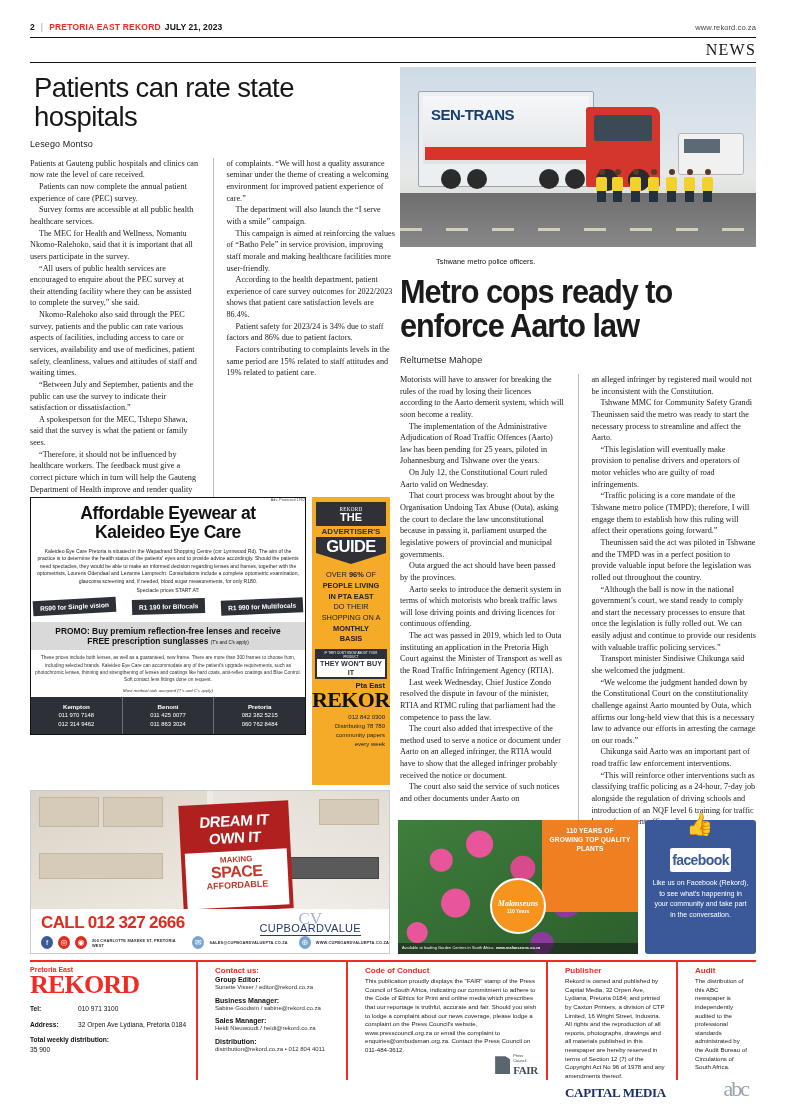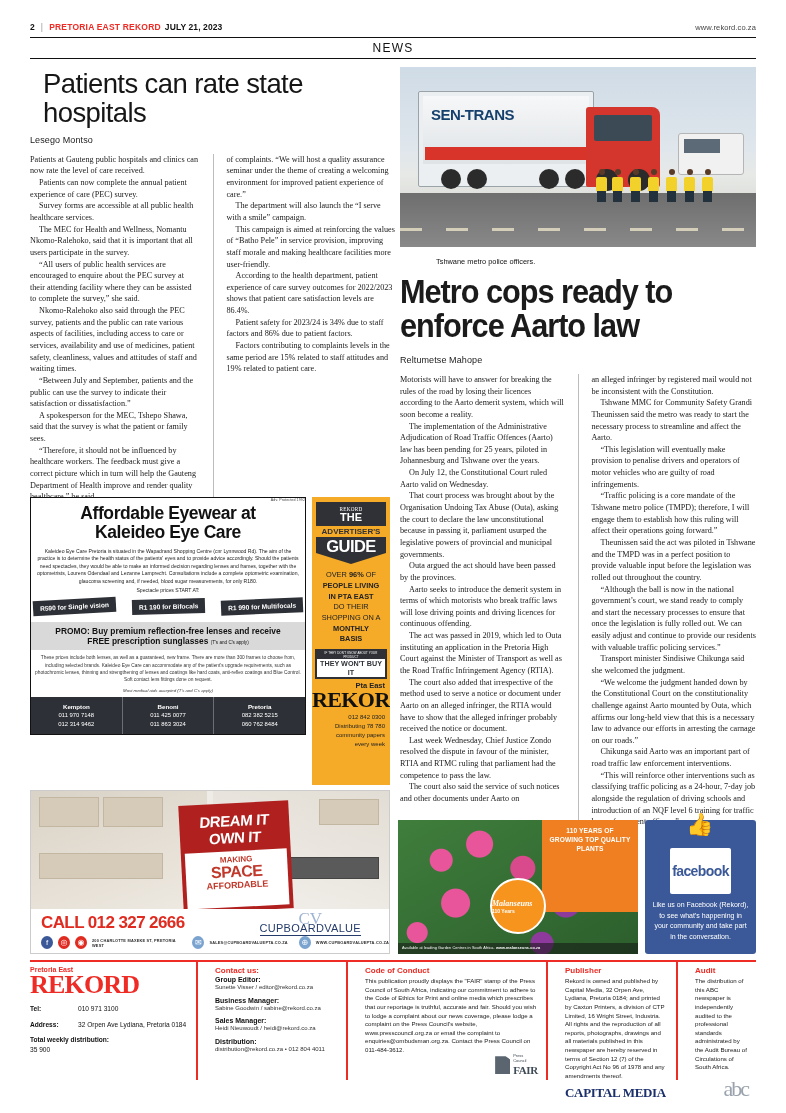--- a/index.html
+++ b/index.html
@@ -15,29 +15,29 @@
 
   
   .masthead { display:flex; align-items:baseline; font-family:"Liberation Sans", sans-serif; font-size:8.5px; letter-spacing:.1px; }
   .mh-pageno { font-weight:bold; color:#111; }
   .mh-sep { margin:0 6px; color:#999; }
   .mh-paper { font-weight:bold; color:#ee2b24; letter-spacing:.2px; }
   .mh-date { font-weight:bold; color:#111; margin-left:4px; }
   .mh-url { margin-left:auto; color:#444; font-size:7.5px; }
 
   .rule-top { border-top:1px solid #111; margin-top:5px; }
-  .section-band { text-align:center; font-family:Liberation Sans, sans-serif; font-size:12px; letter-spacing:1.2px; color:#111; padding:3px 0 3px; border-bottom:1px solid #111; }
+  .section-band { text-align:right; font-family:Liberation Serif, serif; font-size:16px; letter-spacing:1.2px; color:#111; padding:3px 0 3px; border-bottom:1px solid #111; }
 
   
   .content { position:relative; }
 
   .headline-1 {
     font-family:"Liberation Sans", sans-serif;
     font-size:27.5px; font-weight:400; letter-spacing:-.6px;
-    line-height:1.05; color:#161616; margin:11px 13px 7px;
+    line-height:1.05; color:#161616; margin:11px 4px 7px;
   }
   .byline { font-family:"Liberation Sans", sans-serif; font-size:9px; color:#222; margin-bottom:9px; letter-spacing:.1px;}
 
   .cols2 { display:flex; gap:13px; }
   .col { width:177px; }
   .bodytxt { font-family:"Liberation Serif", serif; font-size:8.2px; line-height:1.42; text-align:left; color:#1a1a1a; }
   .bodytxt p { text-indent:9px; margin:0; }
   .bodytxt p.noind { text-indent:0; }
 
   .vline { width:1px; background:#bdbdbd; }
@@ -140,29 +140,29 @@
       radial-gradient(circle at 52% 36%, #d94a8c 0 12px, transparent 13px),
       radial-gradient(circle at 24% 62%, #e8559a 0 14px, transparent 15px),
       radial-gradient(circle at 46% 74%, #d94a8c 0 11px, transparent 12px),
       radial-gradient(circle at 8% 84%, #e8559a 0 10px, transparent 11px),
       radial-gradient(circle at 66% 12%, #7b2c8a 0 12px, transparent 13px),
       radial-gradient(circle at 70% 62%, #8e3a9d 0 14px, transparent 15px),
       radial-gradient(circle at 60% 92%, #8e3a9d 0 11px, transparent 12px),
       linear-gradient(150deg,#3f7e3c,#2c5e2c); }
   .flo-orange { position:absolute; right:0; top:0; width:96px; height:92px; background:#f07f22; }
   .flo-orange .t1 { font-family:"Liberation Sans",sans-serif; font-weight:bold; font-size:6.6px; color:#fff; text-align:center; margin-top:7px; line-height:1.35; letter-spacing:.1px;}
-  .flo-badge { position:absolute; left:50%; transform:translateX(-50%); bottom:20px; width:56px; height:56px; border-radius:50%; background:#f7941d; border:2px solid #fff; display:flex; flex-direction:column; align-items:flex-start; justify-content:center;}
+  .flo-badge { position:absolute; left:50%; transform:translateX(-50%); bottom:20px; width:56px; height:56px; border-radius:50%; background:#f7941d; border:2px solid #fff; display:flex; flex-direction:column; align-items:center; justify-content:center;}
   .flo-badge .nm { font-family:"Liberation Serif",serif; font-style:italic; font-weight:bold; font-size:8px; color:#fff;}
   .flo-badge .yr { font-family:"Liberation Sans",sans-serif; font-size:5px; color:#fff; font-weight:bold;}
   .flo-foot { position:absolute; left:0; right:0; bottom:0; height:11px; background:rgba(20,20,20,.55); color:#fff; font-family:"Liberation Sans",sans-serif; font-size:3.8px; padding:3px 4px; letter-spacing:.1px;}
   .flo-foot b { font-weight:bold; }
 
   
   .ad-fb { position:absolute; left:645px; top:820px; width:111px; height:134px; background:#3b5998; border-radius:3px; color:#fff; text-align:center; padding:6px 7px; }
-  .fb-word { font-family:"Liberation Sans",sans-serif; font-weight:bold; font-size:14px; letter-spacing:-.6px; background:#fff; color:#3b5998; border-radius:2px; padding:15px 2px; display:inline-block;}
+  .fb-word { font-family:"Liberation Sans",sans-serif; font-weight:bold; font-size:14px; letter-spacing:-.6px; background:#fff; color:#3b5998; border-radius:2px; padding:4px 2px; display:inline-block;}
   .fb-thumb { position:absolute; left:50%; top:-14px; transform:translateX(-50%); font-size:22px; color:#fff;}
   .fb-txt { font-family:"Liberation Sans",sans-serif; font-size:7px; line-height:1.5; margin-top:6px; }
 
   
   .footer { position:absolute; left:30px; top:960px; width:726px; height:120px; border-top:2px solid #ee2b24; display:flex; }
   .fcol { padding:4px 8px 0 0; }
   .fcol + .fcol { border-left:2px solid #ee2b24; padding-left:17px; }
   .f1 { width:166px; }
   .f2 { width:150px; }
   .f3 { width:200px; }
@@ -299,22 +299,22 @@
     <div class="byline">Reltumetse Mahope</div>
     <div class="cols2">
       <div class="col bodytxt" id="s2c1">
           <p class="noind">Motorists will have to answer for breaking the rules of the road by losing their licences according to the Aarto demerit system, which will soon become a reality.</p>
           <p>The implementation of the Administrative Adjudication of Road Traffic Offences (Aarto) law has been pending for 25 years, piloted in Johannesburg and Tshwane over the years.</p>
           <p>On July 12, the Constitutional Court ruled Aarto valid on Wednesday.</p>
           <p>That court process was brought about by the Organisation Undoing Tax Abuse (Outa), asking the court to declare the law unconstitutional because in passing it, parliament usurped the legislative powers of provincial and municipal governments.</p>
           <p>Outa argued the act should have been passed by the provinces.</p>
           <p>Aarto seeks to introduce the demerit system in terms of which motorists who break traffic laws will lose driving points and driving licences for continuous offending.</p>
           <p>The act was passed in 2019, which led to Outa instituting an application in the Pretoria High Court against the Minister of Transport as well as the Road Traffic Infringement Agency (RTIA).</p>
+          <p>Last week Wednesday, Chief Justice Zondo resolved the dispute in favour of the minister, RTIA and RTMC ruling that parliament had the competence to pass the law.</p>
           <p>The court also added that irrespective of the method used to serve a notice or document under Aarto on an alleged infringer, the RTIA would have to show that the alleged infringer probably received the notice or document.</p>
-          <p>Last week Wednesday, Chief Justice Zondo resolved the dispute in favour of the minister, RTIA and RTMC ruling that parliament had the competence to pass the law.</p>
           <p>The court also said the service of such notices and other documents under Aarto on</p>
         </div>
       <div class="vline"></div>
       <div class="col bodytxt" id="s2c2">
           <p class="noind">an alleged infringer by registered mail would not be inconsistent with the Constitution.</p>
           <p>Tshwane MMC for Community Safety Grandi Theunissen said the metro was ready to start the necessary process to streamline and affect the Aarto.</p>
           <p>“This legislation will eventually make provision to penalise drivers and operators of motor vehicles who are guilty of road infringements.</p>
           <p>“Traffic policing is a core mandate of the Tshwane metro police (TMPD); therefore, I will engage them to establish how this ruling will affect their operations going forward.”</p>
           <p>Theunissen said the act was piloted in Tshwane and the TMPD was in a perfect position to provide valuable input before the legislation was rolled out throughout the country.</p>
           <p>“Although the ball is now in the national government’s court, we stand ready to comply and start the necessary processes to ensure that once the legislation is fully rolled out. We can easily adjust and continue to provide our residents with valuable traffic policing services.”</p>

